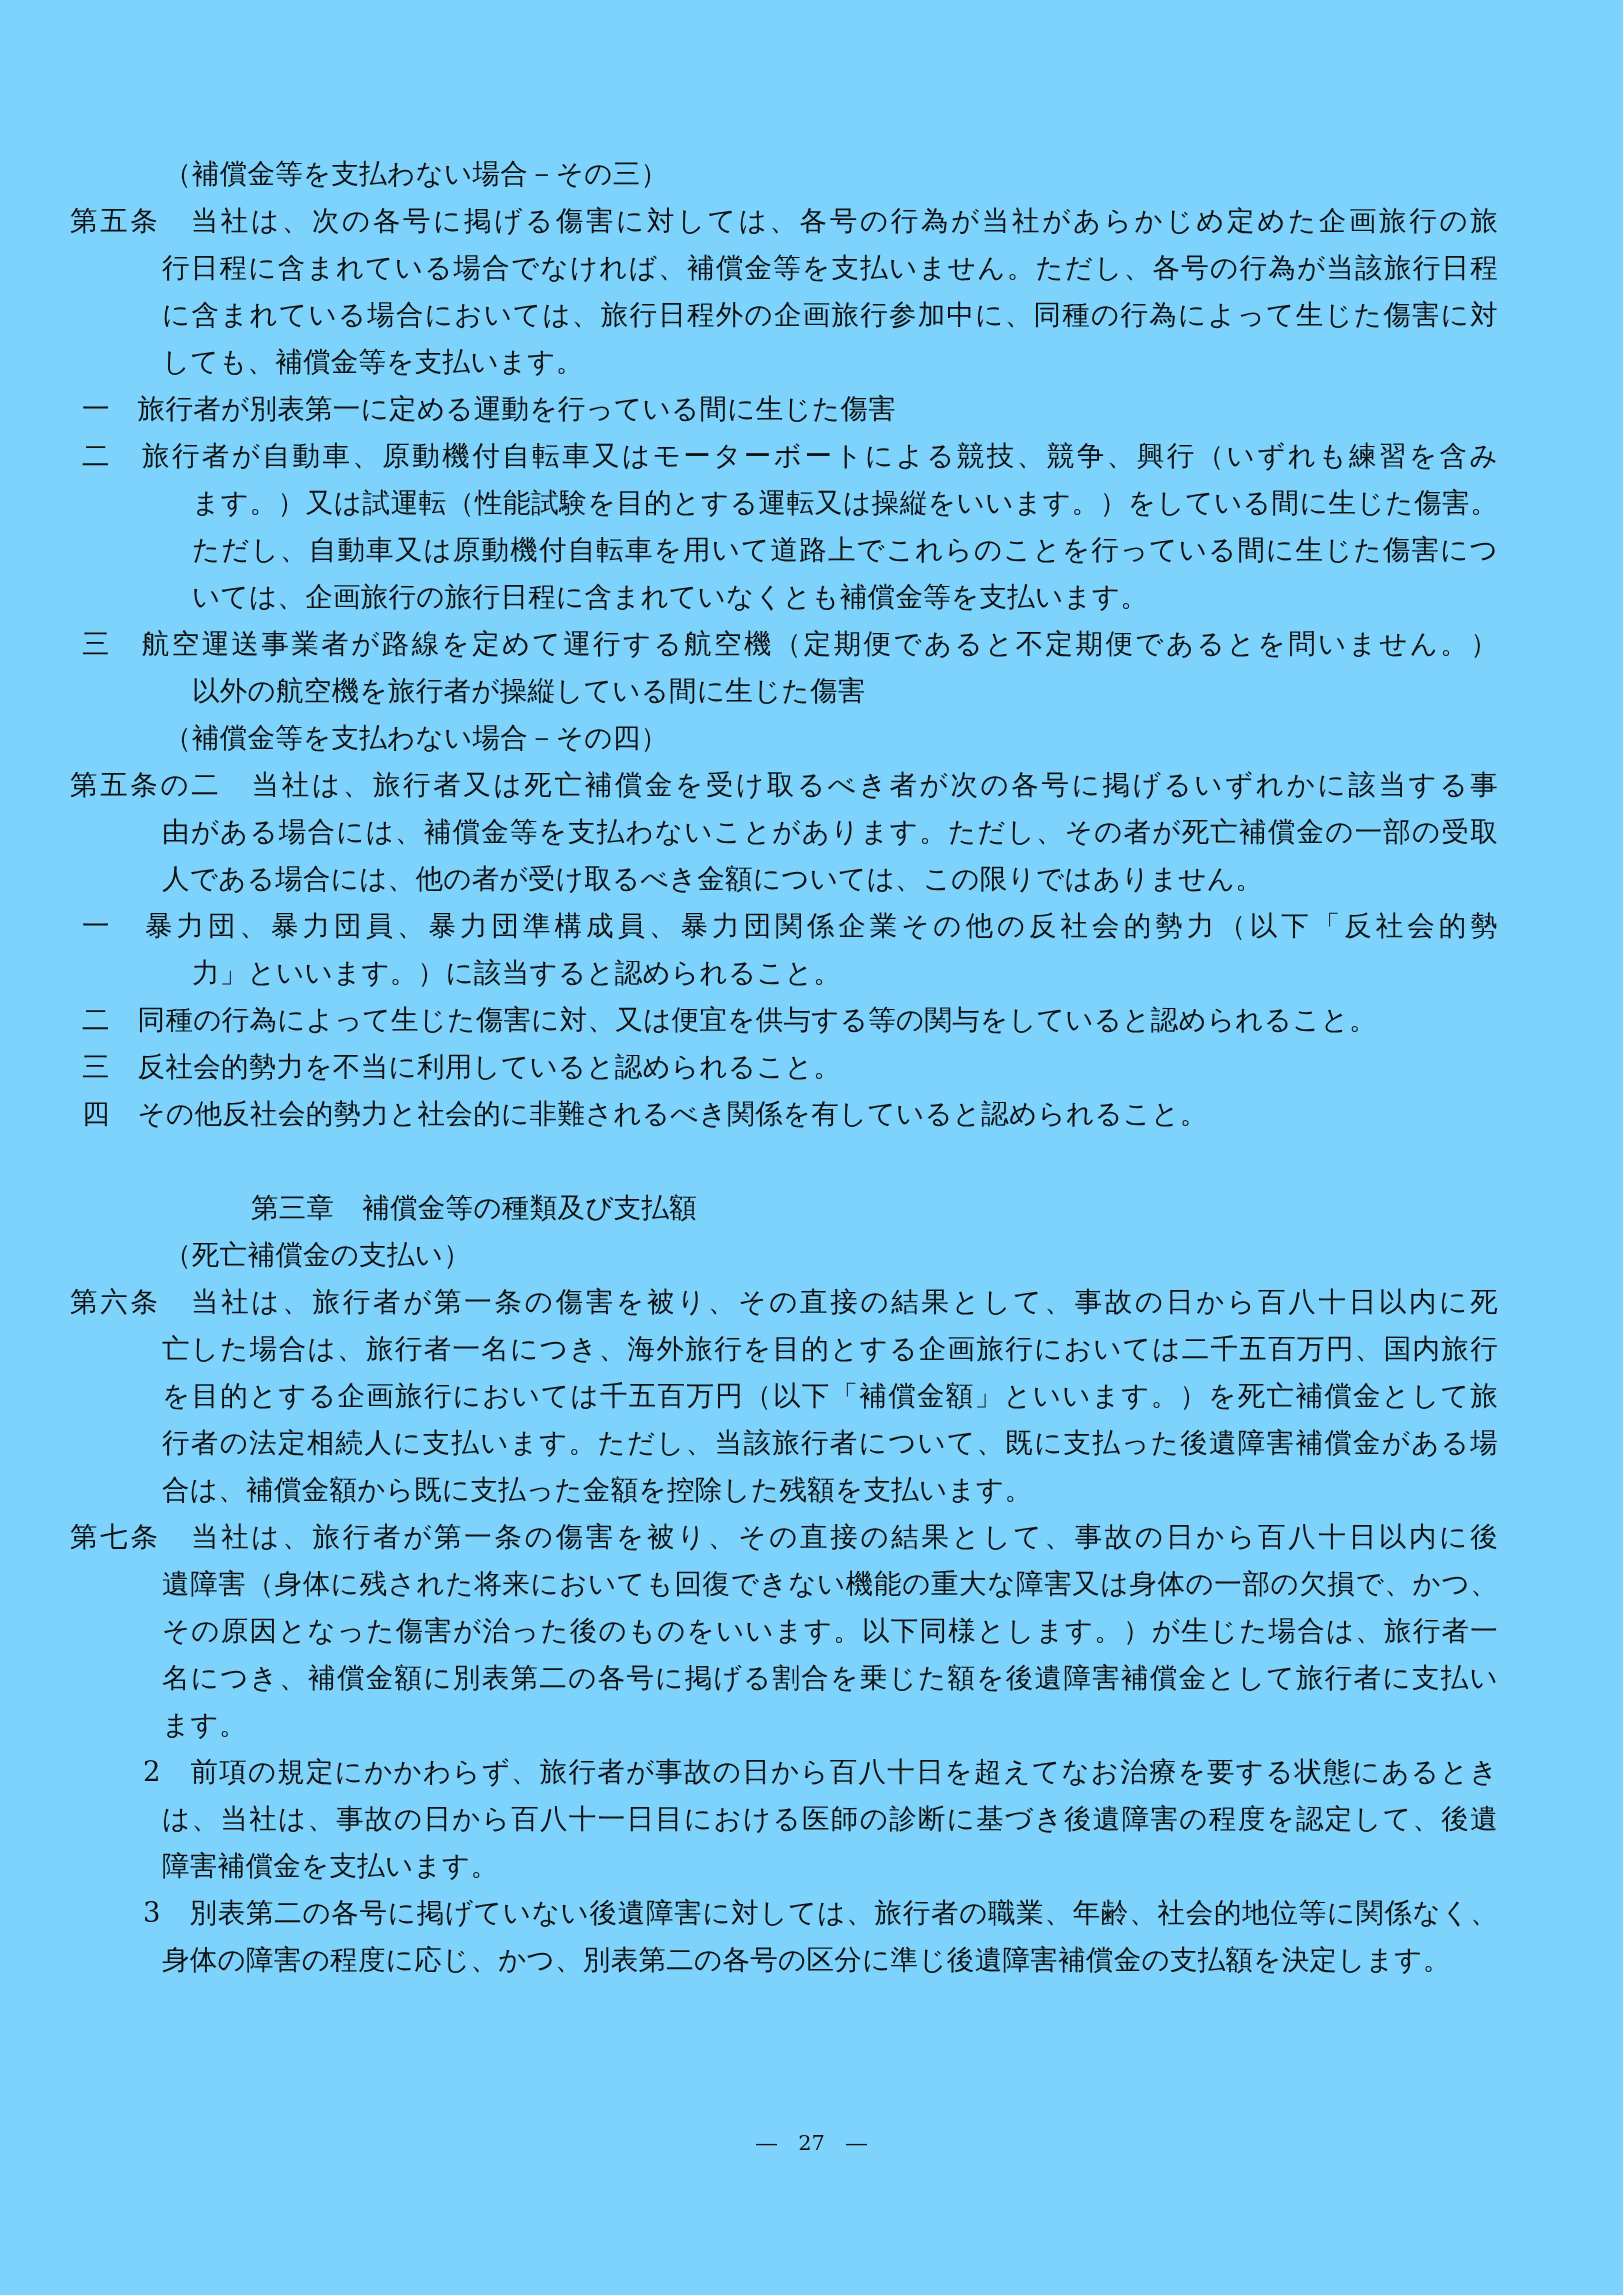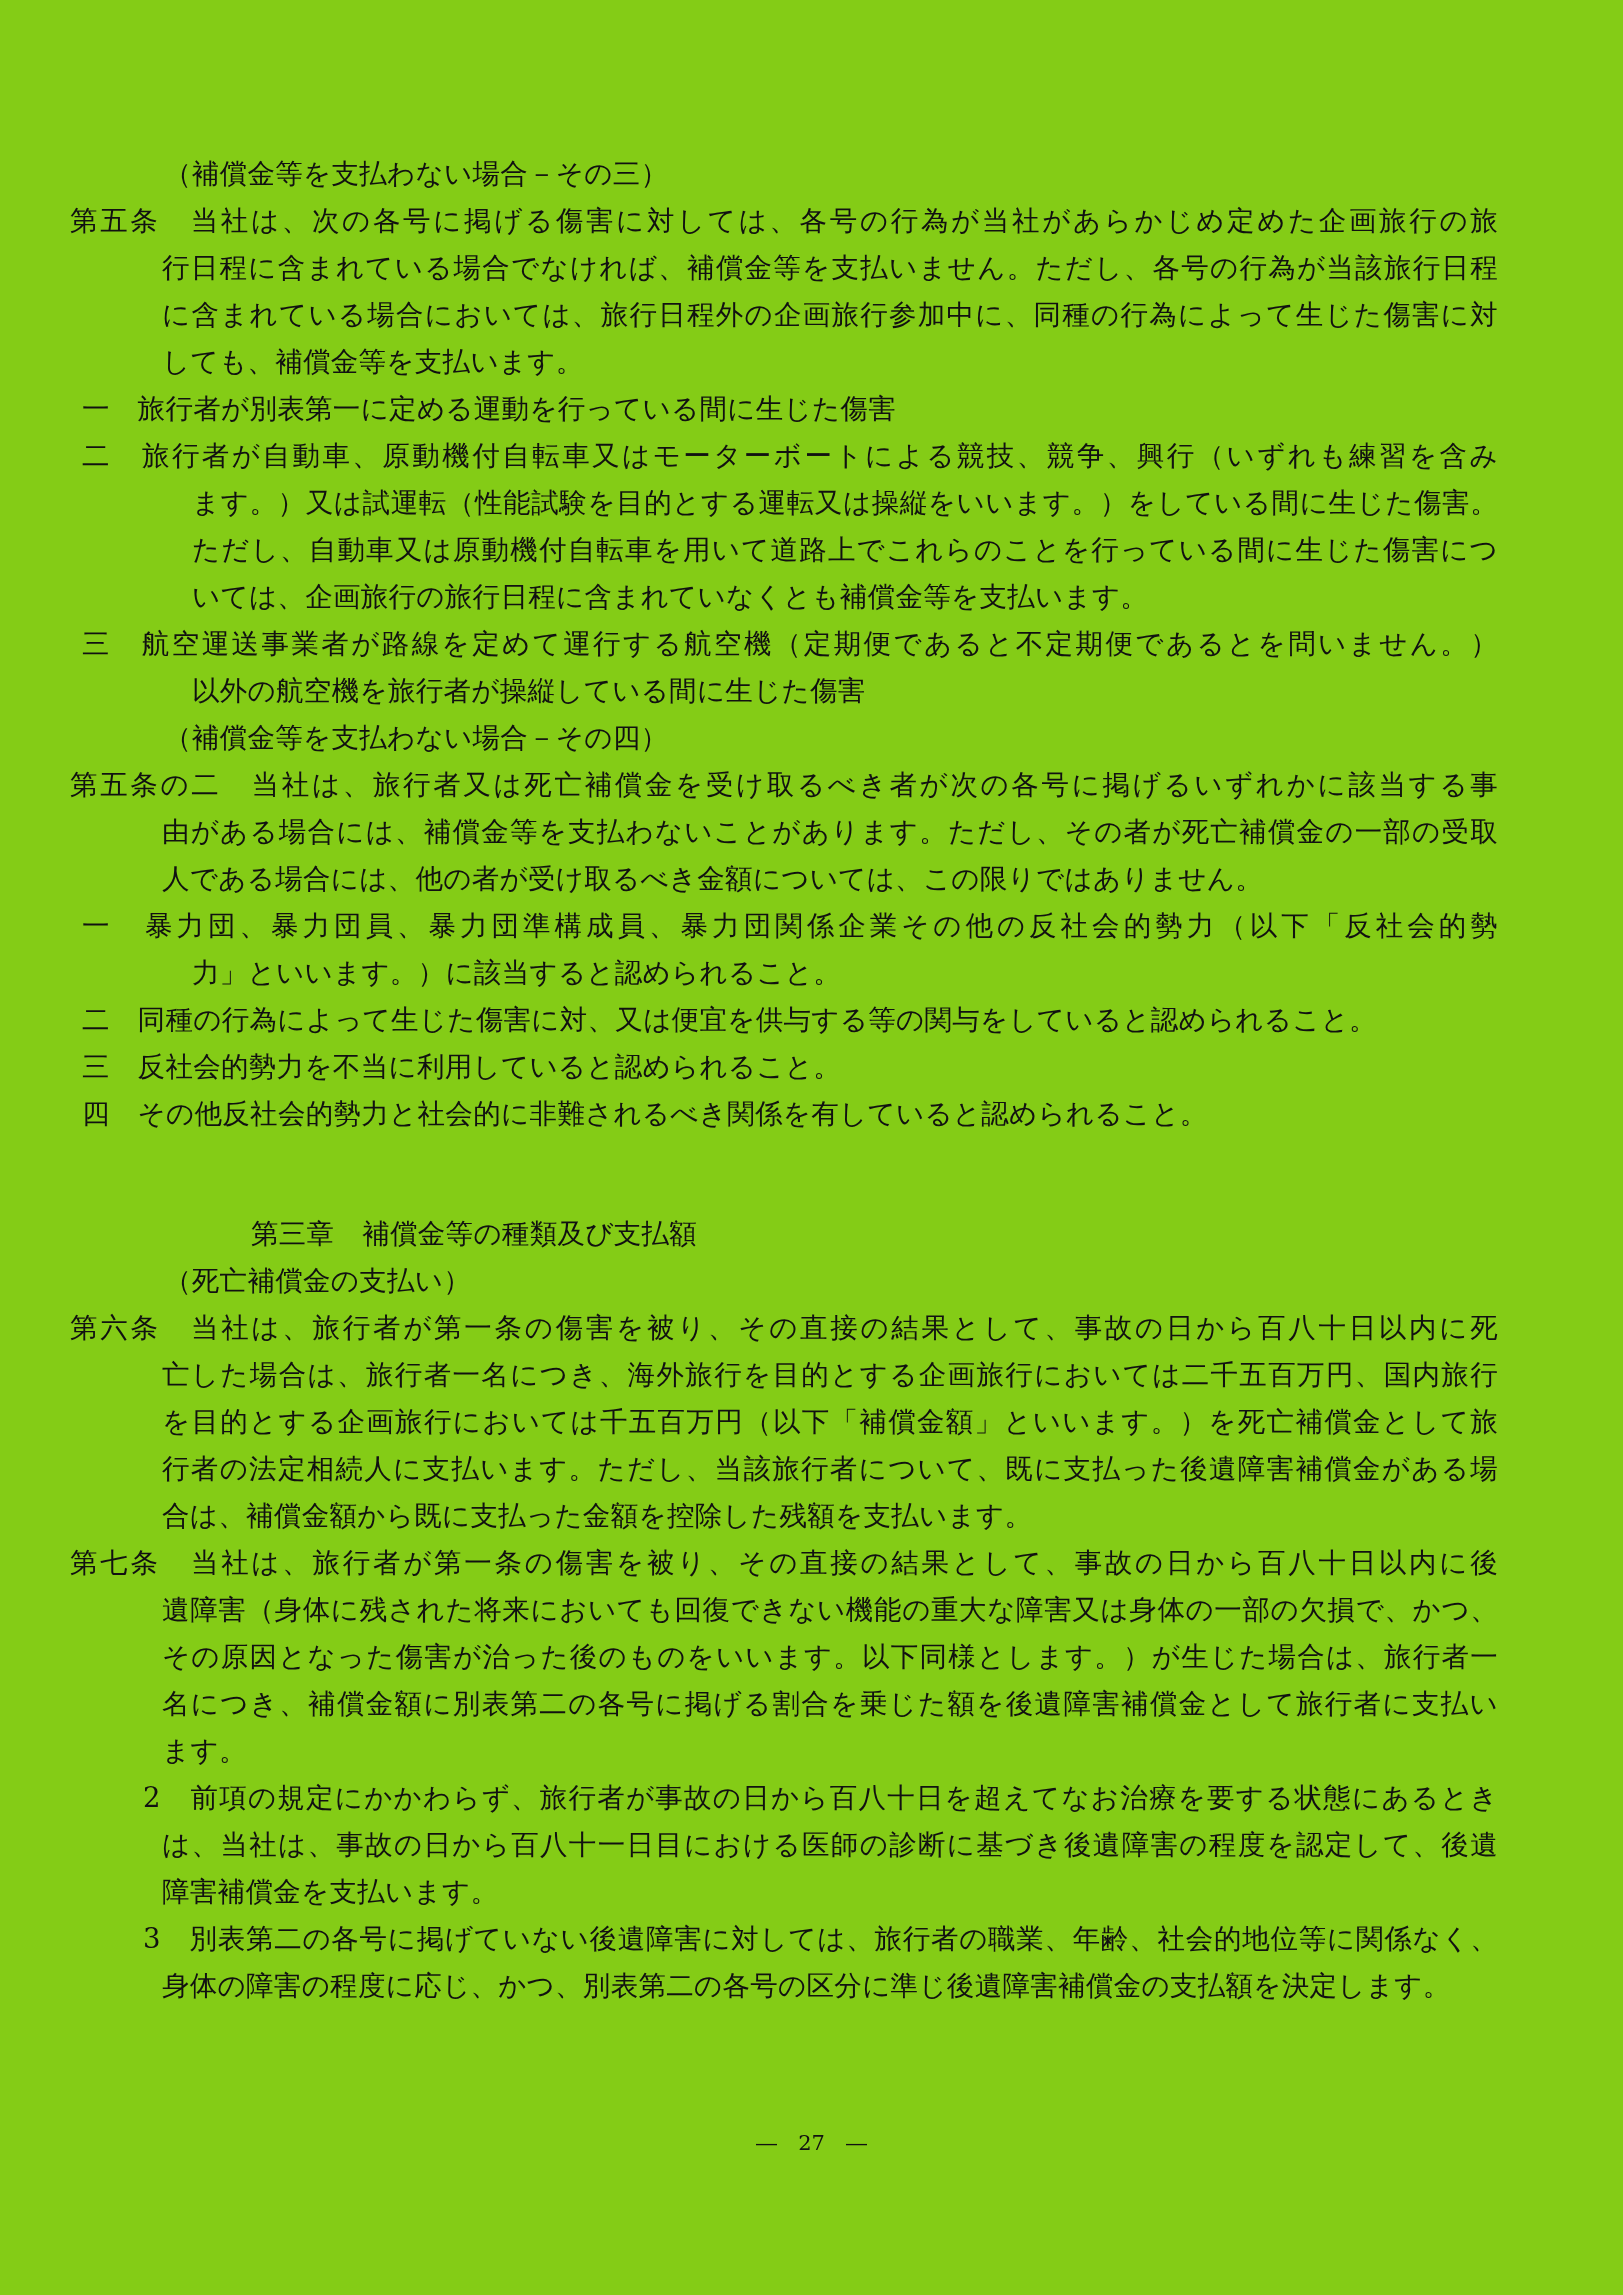--- a/index.html
+++ b/index.html
@@ -6,21 +6,21 @@
   html, body { background: #ffffff; }
   body {
     width: 1623px; height: 2295px;
     position: relative;
     font-family: "DejaVu Serif", "Liberation Serif", serif;
     color: #111111;
   }
   .page {
     position: absolute; left: 0; top: 0;
     width: 1623px; height: 2295px;
-    background: #84cc16;
+    background: #7dd3fc;
     overflow: hidden;
   }
   .content {
     position: absolute;
     left: 0; top: 150px;
     width: 1498px;
   }
   .line {
     width: 100%;
     height: 47px;
@@ -34,21 +34,21 @@
   
   .j { text-align-last: justify; }
   
   .art   { padding-left: 70px; }  
   .cont  { padding-left: 162px; }  
   .hd    { padding-left: 164px; }  
   .item1 { padding-left: 82px; }  
   .itemc { padding-left: 192px; }  
   .num   { padding-left: 143px; }  
   .chap  { padding-left: 251px; }  
-  .chapter-gap { margin-top: 73px; } 
+  .chapter-gap { margin-top: 47px; } 
   .page-number {
     position: absolute;
     left: 0; top: 2120px;
     width: 1623px;
     text-align: center;
     font-size: 21px;
     line-height: 47px;
     word-spacing: 14.4px;
   }
 </style>

